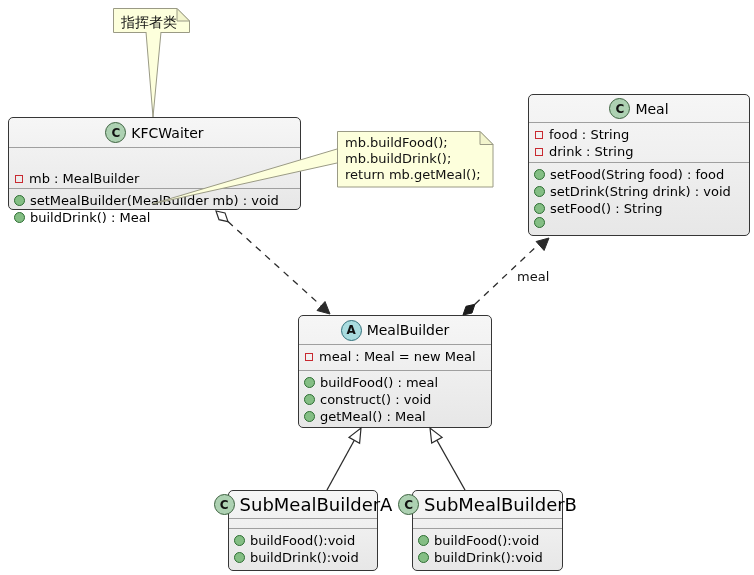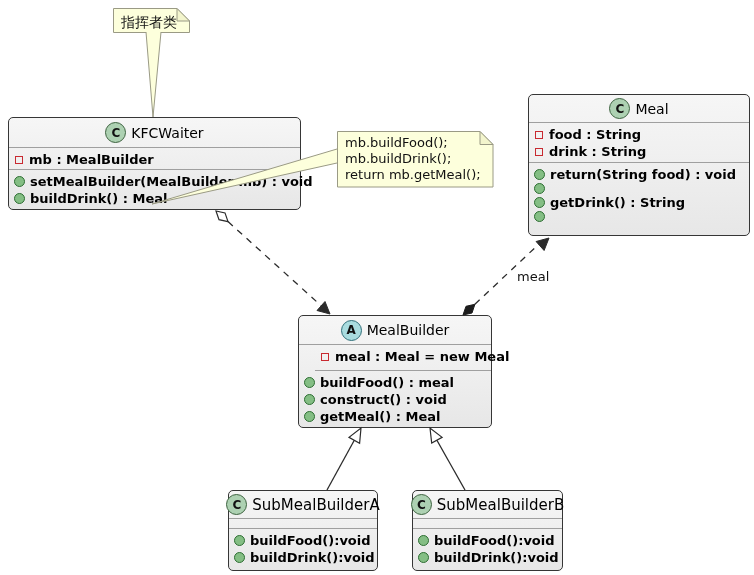--- a/index.html
+++ b/index.html
@@ -13,40 +13,40 @@
          border-bottom:1px solid #9f9f9f;flex:none;}
   .cls-name{font-size:14px;white-space:nowrap;}
   .cls-name.it{}
   .circ{width:19px;height:19px;border-radius:50%;flex:none;display:flex;align-items:center;
         justify-content:center;font-size:12px;font-weight:bold;color:#111;}
   .c-green{background:#ADD1B2;border:1px solid #3d6340;}
   .c-blue{background:#A9DCDF;border:1px solid #31707a;}
   .sect{box-sizing:border-box;padding:3px 0 2px 0;flex:none;}
   .sect.div{border-bottom:1px solid #9f9f9f;}
   .sect.grow{flex:1;}
-  .row{display:flex;align-items:center;line-height:17px;font-size:13px;white-space:nowrap;font-weight:bold;}
+  .row{display:flex;align-items:center;line-height:17px;font-size:13px;white-space:nowrap;}
   .fic{width:6px;height:6px;border:1.5px solid #C82930;background:transparent;
        margin:0 6px 0 6px;flex:none;}
   .mic{width:9px;height:9px;border-radius:50%;background:#84BE84;border:1px solid #2e6e33;
        margin:0 5px 0 5px;flex:none;}
   
   #cls-kfc{left:8px;top:117px;width:293px;height:93px;}
   #cls-kfc .cls-h{height:29px;}
-  #cls-kfc .f-sect{height:22px;}
+  #cls-kfc .f-sect{height:22px;margin-top:19px;}
   #cls-meal{left:528px;top:94px;width:222px;height:142px;}
   #cls-meal .cls-h{height:27px;}
   #cls-meal .f-sect{height:40px;}
   #cls-builder{left:298px;top:315px;width:194px;height:113px;}
   #cls-builder .cls-h{height:28px;}
-  #cls-builder .f-sect{height:26px;margin-left:16px;}
+  #cls-builder .f-sect{height:26px;}
   #cls-suba{left:228px;top:490px;width:150px;height:81px;}
   #cls-subb{left:412px;top:490px;width:151px;height:81px;}
   #cls-suba .cls-h,#cls-subb .cls-h{height:27px;}
   #cls-suba .f-sect,#cls-subb .f-sect{height:10px;padding:0;}
-  #cls-suba .cls-name,#cls-subb .cls-name{font-size:15px;}
+  #cls-suba .cls-name,#cls-subb .cls-name{font-size:18px;}
   
   #overlay{position:absolute;left:0;top:0;z-index:3;pointer-events:none;}
   .note-body{fill:#FDFFDC;stroke:#9a9a85;stroke-width:1;}
   .note-fold{fill:#f3f5cd;stroke:#9a9a85;stroke-width:1;}
   .note-ptr-fill{fill:#FDFFDC;stroke:none;}
   .note-ptr-edge{fill:none;stroke:#9a9a85;stroke-width:1;}
   .ntext{font:13px "DejaVu Sans",sans-serif;fill:#111;}
   .ntext-cn{font:14px "DejaVu Sans",sans-serif;fill:#111;}
   .edge{stroke:#2b2b2b;stroke-width:1.3;fill:none;}
   .dash{stroke-dasharray:6.5 6;}
@@ -95,28 +95,29 @@
         <span>food : String</span>
       </div>
       <div class="row">
         <span class="fic"></span>
         <span>drink : String</span>
       </div>
     </div>
     <div class="sect grow">
       <div class="row">
         <span class="mic"></span>
-        <span>return(String food) : void</span>
-      </div>
-      <div class="row">
-        <span class="mic"></span>
-      </div>
-      <div class="row">
-        <span class="mic"></span>
-        <span>getDrink() : String</span>
+        <span>setFood(String food) : food</span>
+      </div>
+      <div class="row">
+        <span class="mic"></span>
+        <span>setDrink(String drink) : void</span>
+      </div>
+      <div class="row">
+        <span class="mic"></span>
+        <span>setFood() : String</span>
       </div>
       <div class="row">
         <span class="mic"></span>
       </div>
     </div>
   </div>
 
   <div class="cls" id="cls-builder">
     <div class="cls-h">
       <span class="circ c-blue">A</span>

